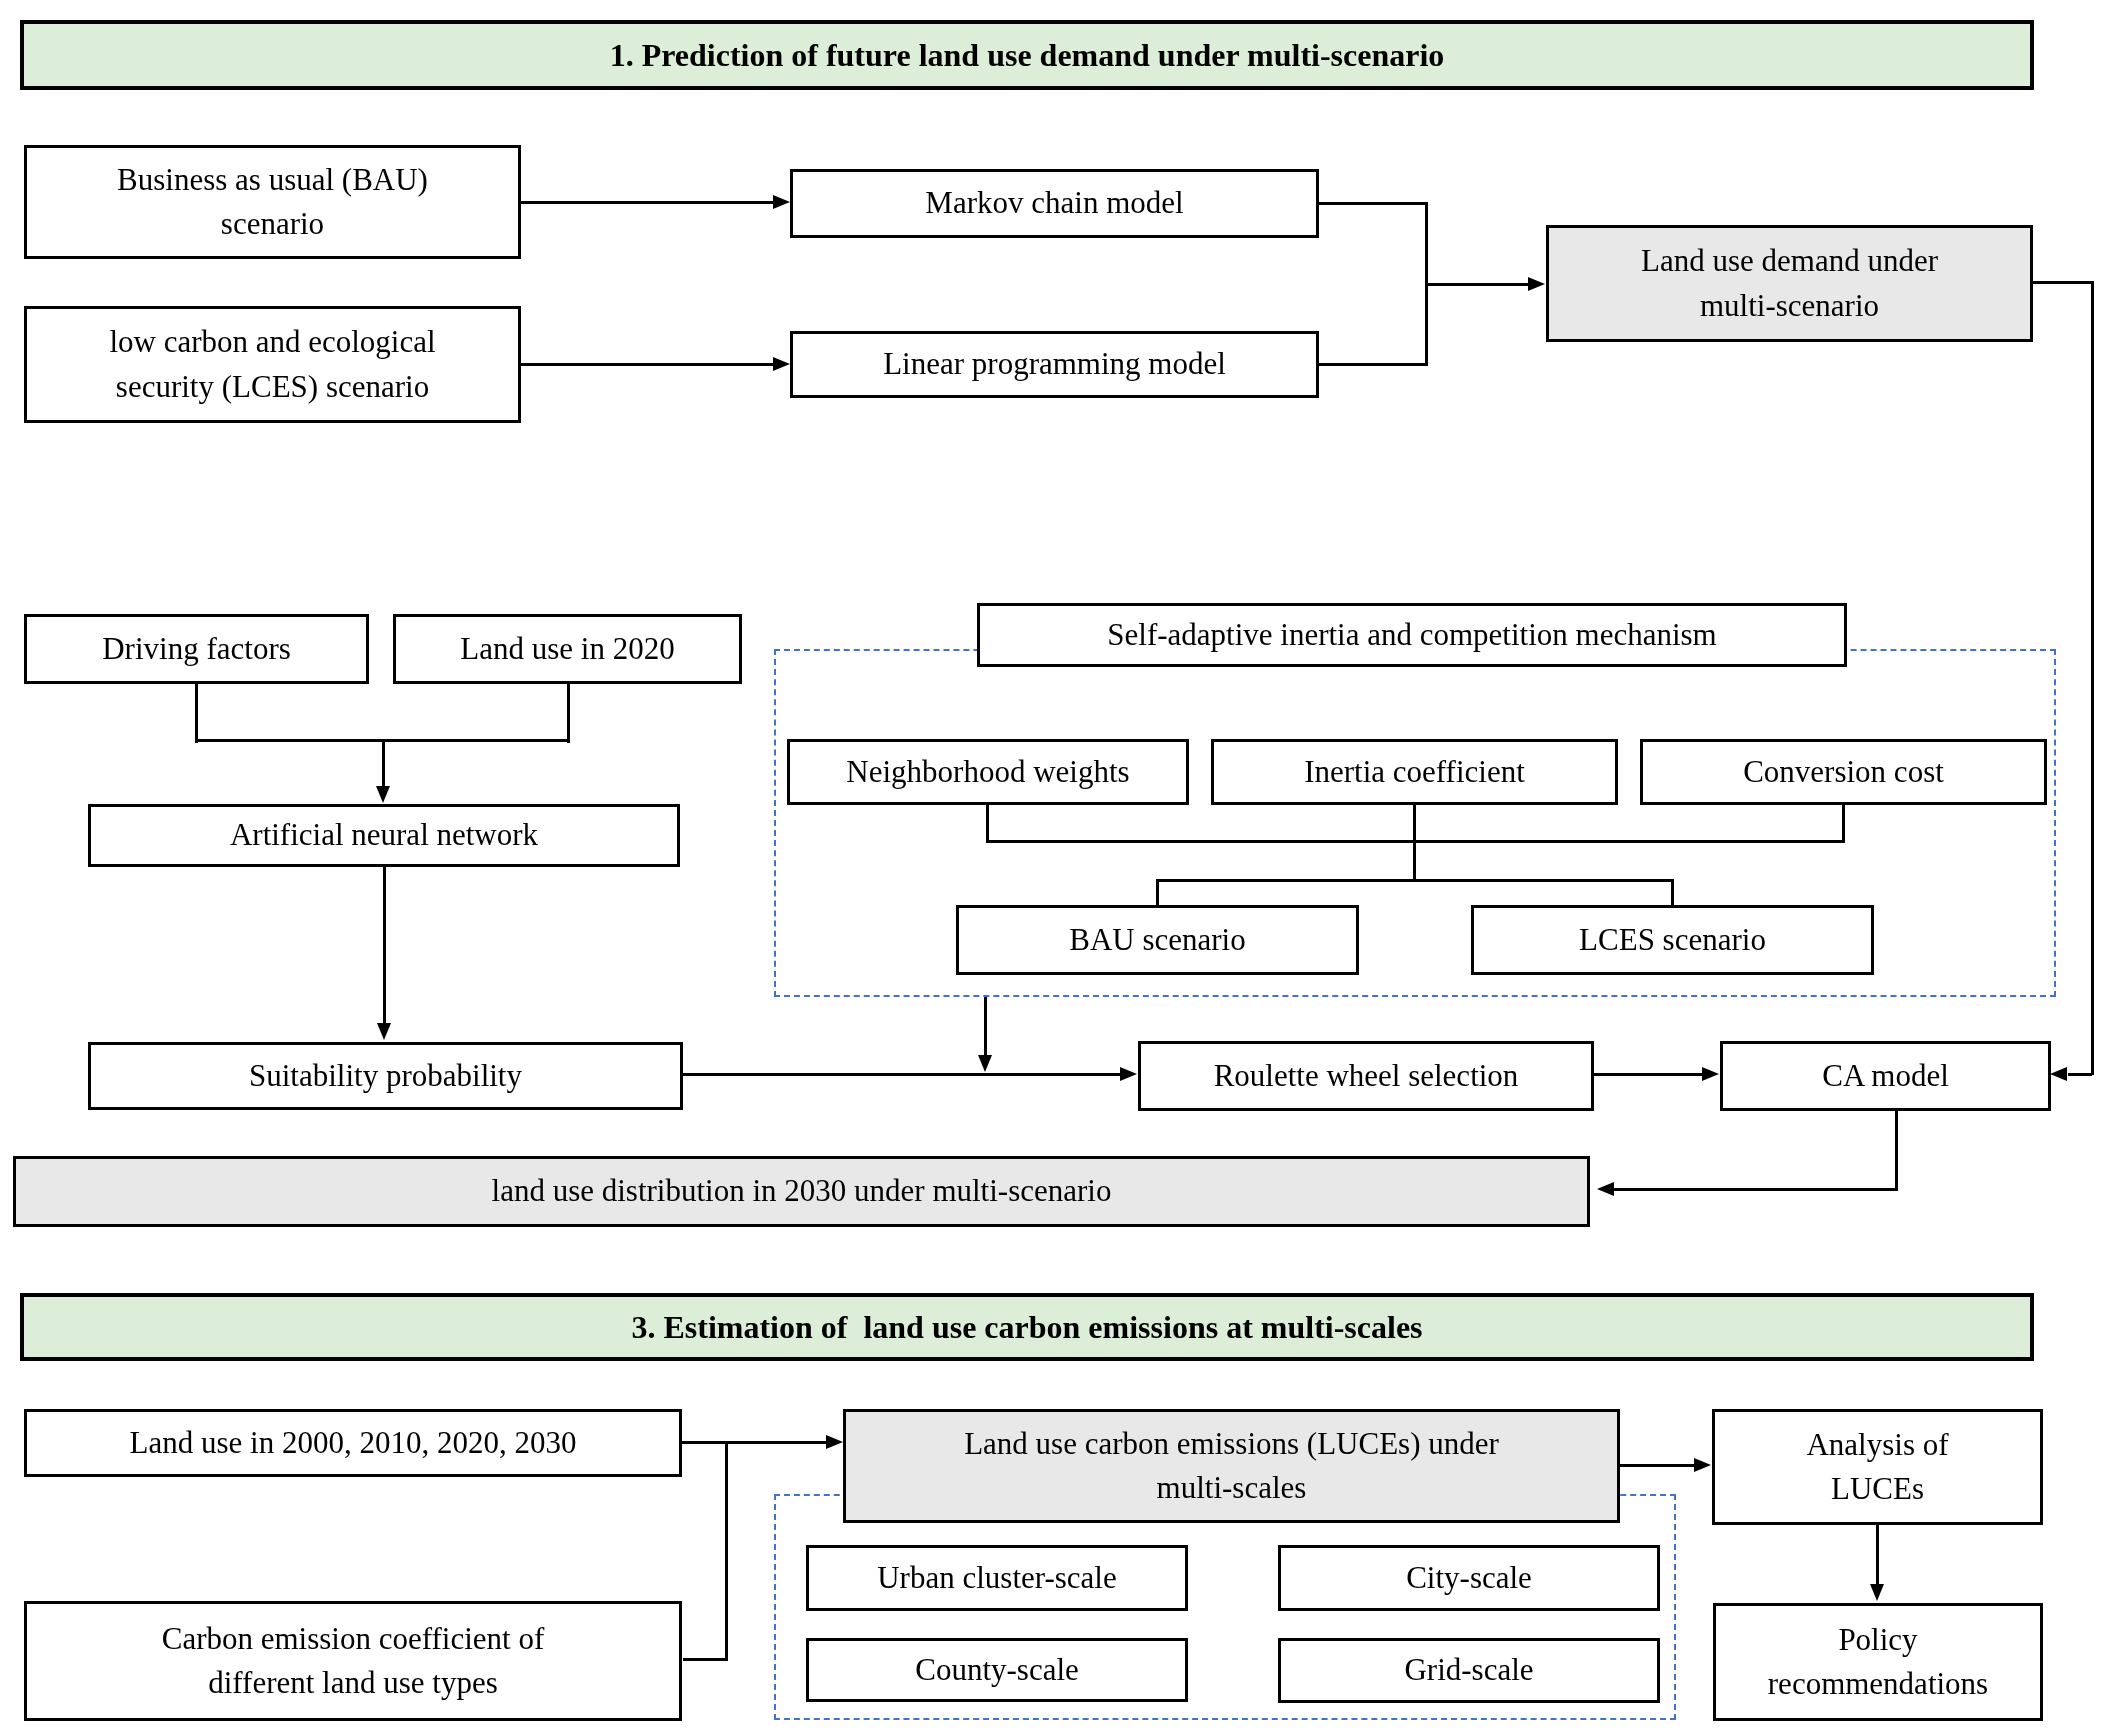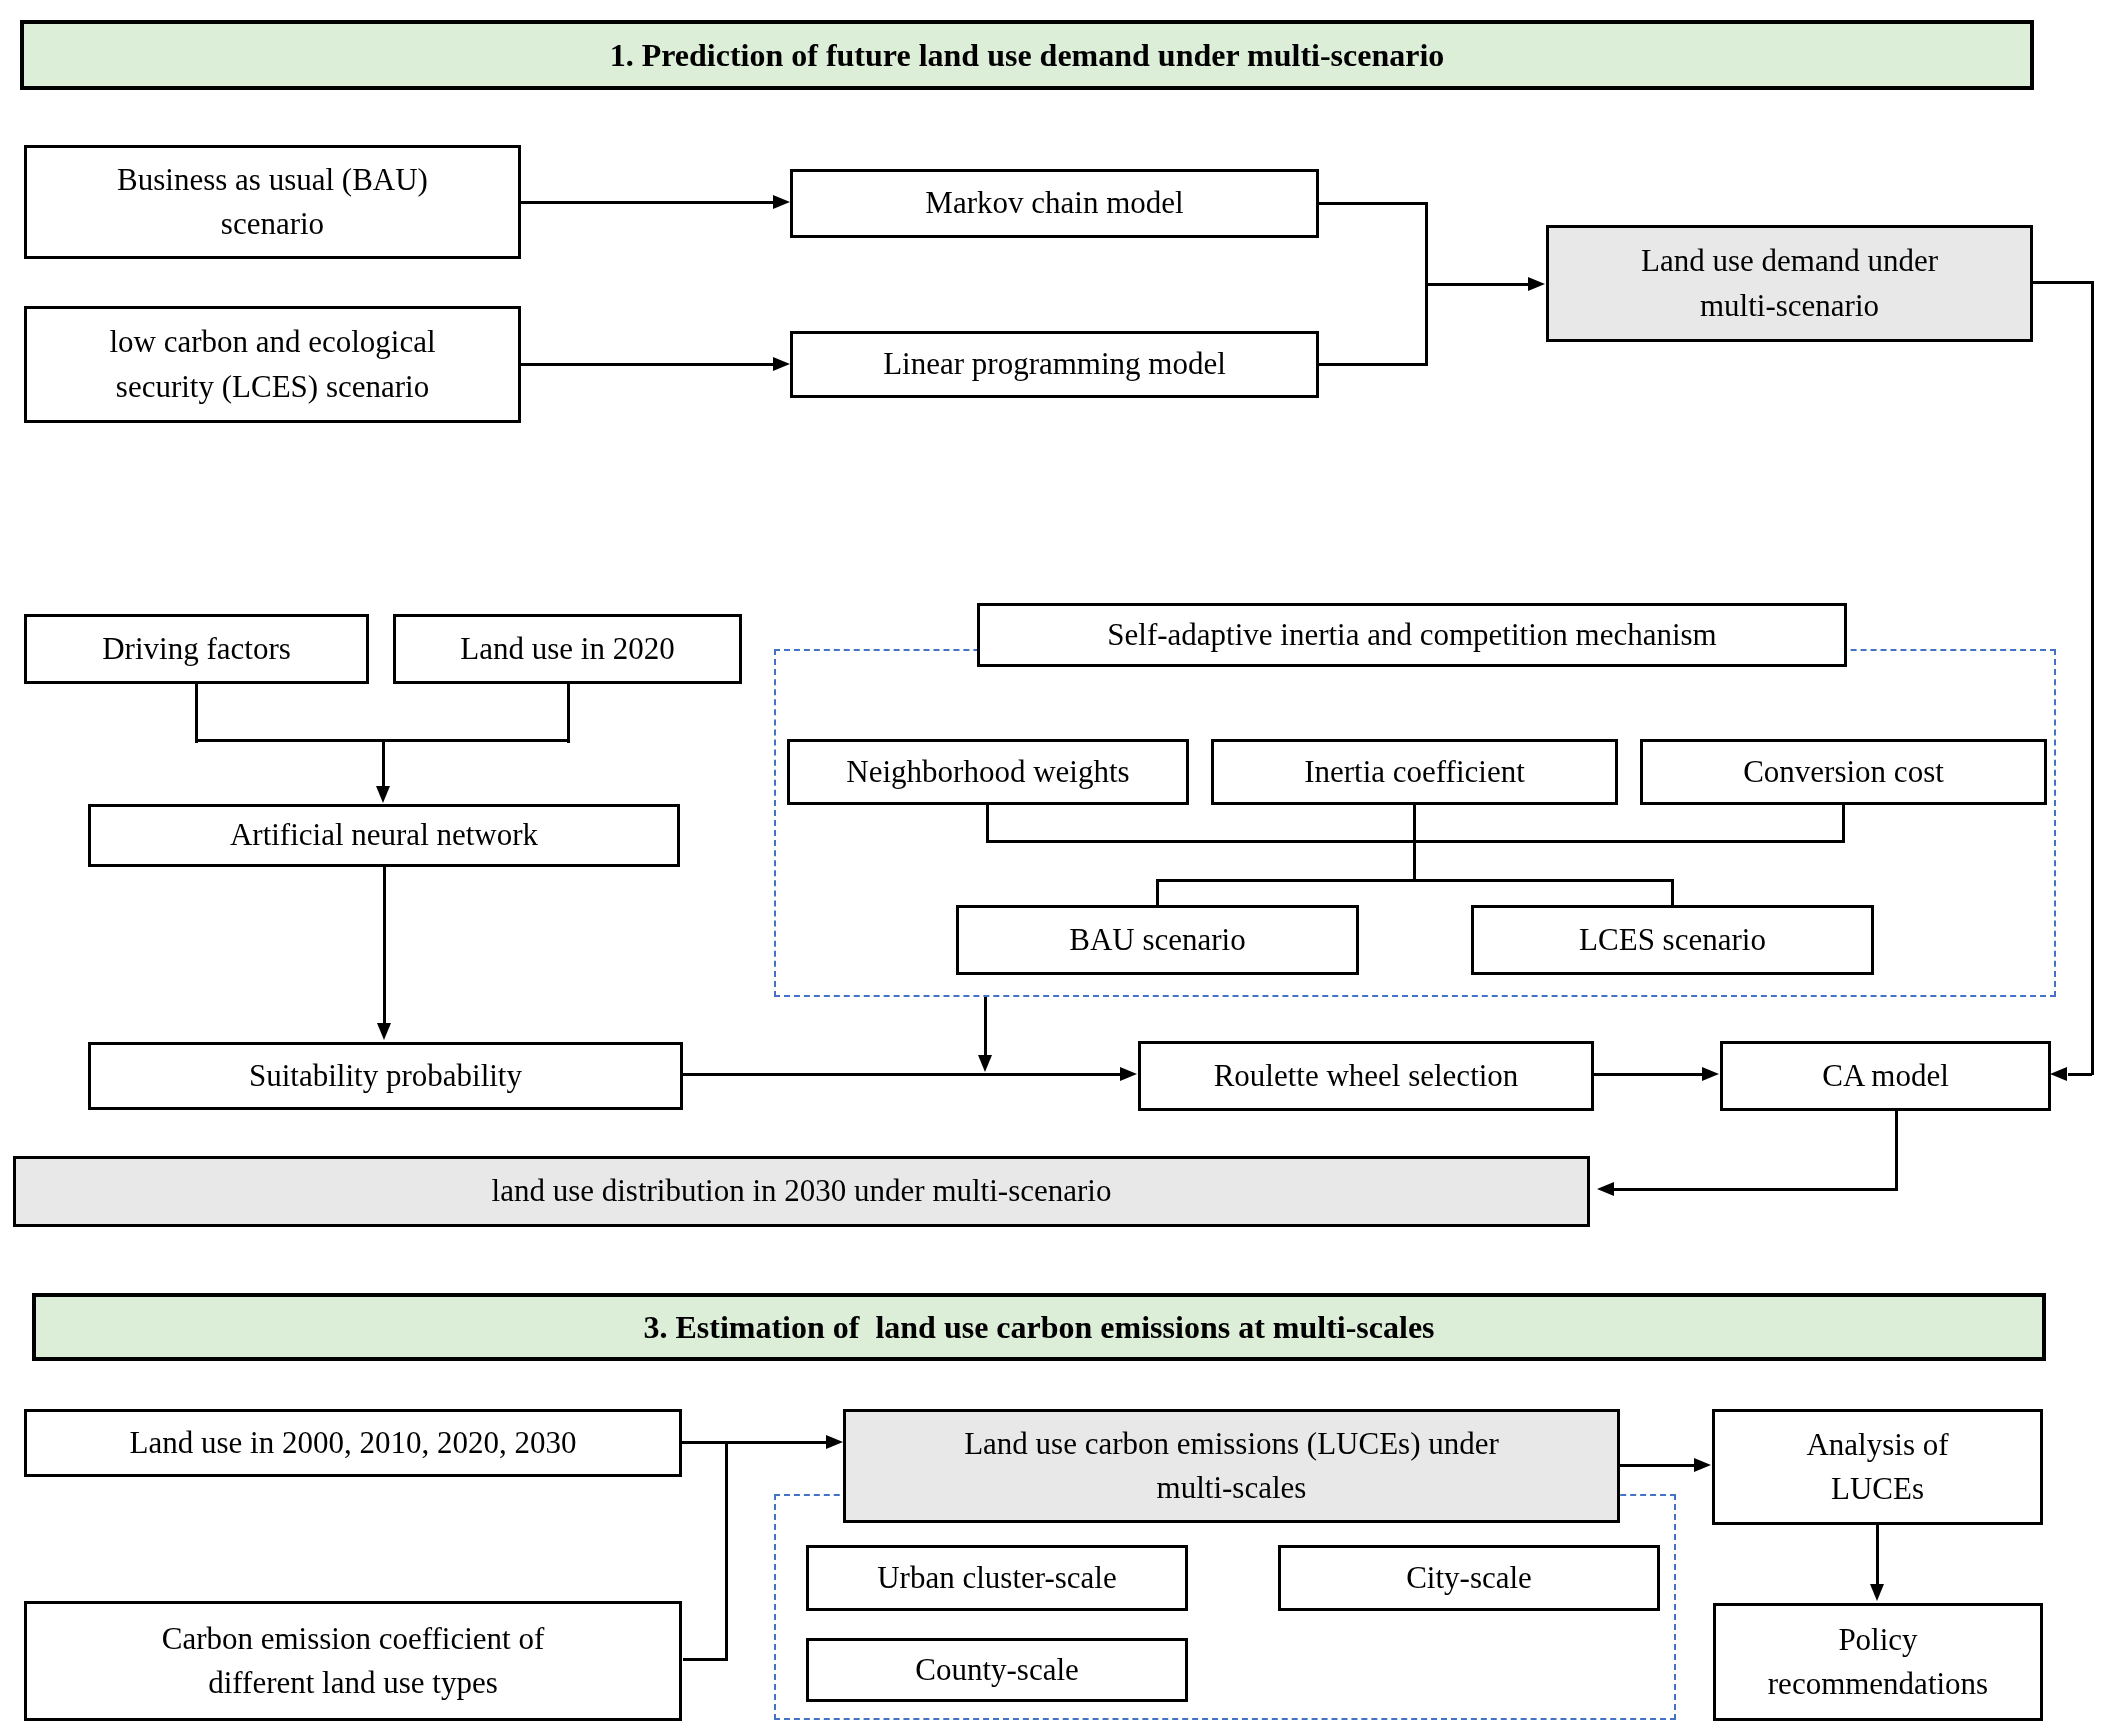--- a/index.html
+++ b/index.html
@@ -21,21 +21,21 @@
   .ah.r{border-top:7.4px solid transparent;border-bottom:7.4px solid transparent;border-left:17.4px solid var(--line,#000)}
   .ah.l{border-top:7.4px solid transparent;border-bottom:7.4px solid transparent;border-right:17.4px solid var(--line,#000)}
   .ah.d{border-left:7.4px solid transparent;border-right:7.4px solid transparent;border-top:17.4px solid var(--line,#000)}
 </style>
 </head>
 <body>
 
 <div class="canvas">
 
   <div class="hdr" style="left:20px;top:20px;width:2014px;height:70px">1. Prediction of future land use demand under multi-scenario</div>
-  <div class="hdr" style="left:32px;top:1293px;width:2014px;height:68px">3. Estimation of&nbsp; land use carbon emissions at multi-scales</div>
+  <div class="hdr" style="left:20px;top:1293px;width:2014px;height:68px">3. Estimation of&nbsp; land use carbon emissions at multi-scales</div>
 
   <div class="dash" style="left:774px;top:649px;width:1282px;height:348px"></div>
   <div class="dash" style="left:774px;top:1494px;width:902px;height:226px"></div>
 
   <div class="ln h" style="left:521px;top:201px;width:252px"></div>
   <div class="ah r" style="left:773px;top:195px"></div>
   <div class="ln h" style="left:521px;top:363px;width:252px"></div>
   <div class="ah r" style="left:773px;top:357px"></div>
   <div class="ln h" style="left:1319px;top:202px;width:109px"></div>
   <div class="ln h" style="left:1319px;top:363px;width:109px"></div>
@@ -108,17 +108,18 @@
   <div class="bx" style="left:24px;top:1409px;width:658px;height:68px">Land use in 2000, 2010, 2020, 2030</div>
   <div class="bx gray" style="left:843px;top:1409px;width:777px;height:114px">Land use carbon emissions (LUCEs) under
 multi-scales</div>
   <div class="bx" style="left:1712px;top:1409px;width:331px;height:116px">Analysis of
 LUCEs</div>
   <div class="bx" style="left:24px;top:1601px;width:658px;height:120px">Carbon emission coefficient of
 different land use types</div>
   <div class="bx" style="left:806px;top:1545px;width:382px;height:66px">Urban cluster-scale</div>
   <div class="bx" style="left:1278px;top:1545px;width:382px;height:66px">City-scale</div>
   <div class="bx" style="left:806px;top:1638px;width:382px;height:64px">County-scale</div>
+  <div class="bx" style="left:1278px;top:1638px;width:382px;height:65px">Grid-scale</div>
   <div class="bx" style="left:1713px;top:1603px;width:330px;height:118px">Policy
 recommendations</div>
 
 </div>
 
 
 </body></html>

